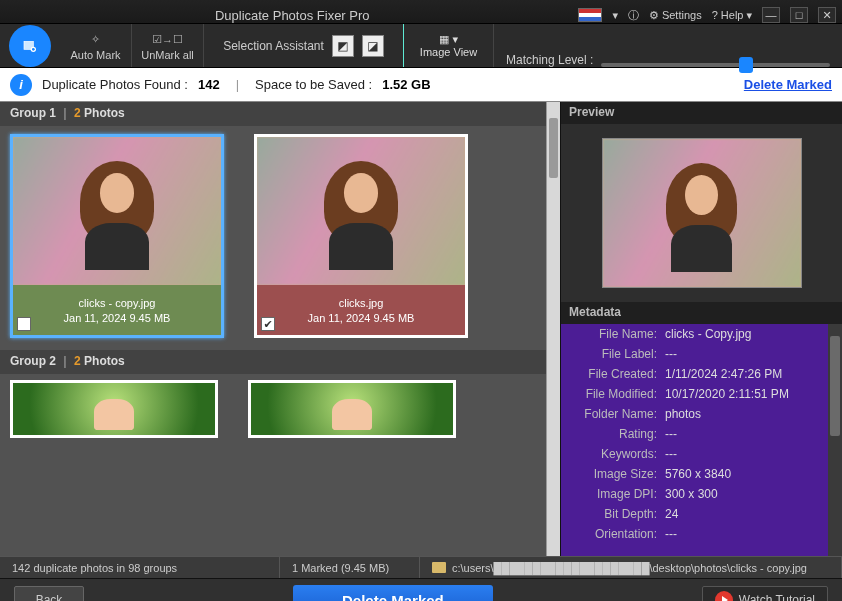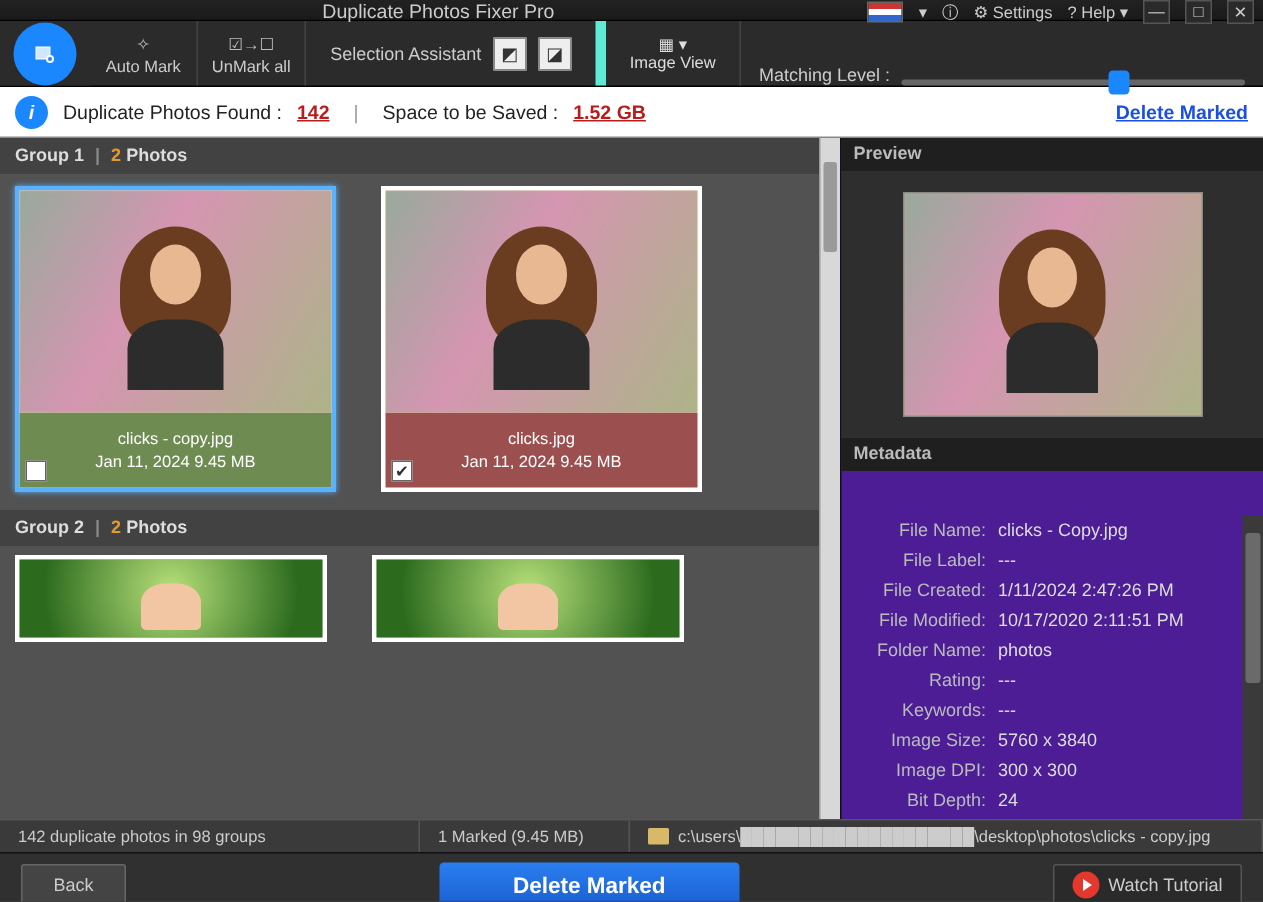--- a/index.html
+++ b/index.html
@@ -1,43 +1,43 @@
 <!DOCTYPE html>
 <html><head>
 <meta charset="utf-8">
 <style>
 * { box-sizing: border-box; margin: 0; padding: 0; font-family: "Segoe UI", Arial, sans-serif; }
 body { width: 842px; height: 601px; background: #333; color: #ddd; overflow: hidden; font-size: 12px; position: relative; }
 
 
-.titlebar { height: 14px; background: linear-gradient(#222,#1a1a1a); display: flex; align-items: flex-start; padding: 0 6px; border-bottom: 1px solid #000; }
+.titlebar { height: 24px; background: linear-gradient(#222,#1a1a1a); display: flex; align-items: flex-end; padding: 0 6px; border-bottom: 1px solid #000; }
 .titlebar .spacer { flex: 1; }
 .titlebar .title { color: #ccc; font-size: 13px; }
 .titlebar .ctrl { display: flex; align-items: center; gap: 10px; }
 .titlebar .tbtn { color: #ccc; font-size: 11px; cursor: pointer; }
 .winbtn { width: 18px; height: 16px; display:flex; align-items:center; justify-content:center; color:#ccc; border:1px solid #555; background:#2a2a2a; font-size:11px; cursor:pointer;}
 .flag { width:24px; height:14px; background: linear-gradient(to bottom, #c33 0 33%, #fff 33% 66%, #36c 66% 100%); border:1px solid #666; display:inline-block;}
 
 
 .toolbar { height: 44px; background: #2b2b2b; display: flex; align-items: stretch; border-bottom: 1px solid #000; }
 .logo { width: 60px; display:flex; align-items:center; justify-content:center; background:#2b2b2b;}
 .logo-badge { width:42px; height:42px; border-radius:50%; background:#1a86ff; display:flex; align-items:center; justify-content:center;}
 .tool { width:72px; display:flex; flex-direction:column; align-items:center; justify-content:center; color:#ccc; font-size:11px; border-right:1px solid #444;}
 .tool .ico { height:18px; display:flex; align-items:center; justify-content:center; color:#bbb;}
-.tool-wide { flex:0 0 200px; display:flex; align-items:center; justify-content:center; gap:8px; color:#ccc; font-size:12px; border-right:7px solid #5eead4;}
+.tool-wide { flex:0 0 200px; display:flex; align-items:center; justify-content:center; gap:8px; color:#ccc; font-size:12px; border-right:1px solid #5eead4;}
 .mini-btn { width:22px; height:22px; background:#eee; border:1px solid #888; display:flex; align-items:center; justify-content:center; font-size:12px; color:#333;}
 .tool-imgview { width:90px; display:flex; flex-direction:column; align-items:center; justify-content:center; font-size:11px; border-right:1px solid #444;}
 .matchlvl { flex:1; display:flex; align-items:flex-end; gap:8px; padding:0 12px; font-size:12px; color:#ccc;}
 .slider-track { flex:1; height:4px; background:#666; border-radius:2px; position:relative;}
 .slider-thumb { position:absolute; top:-6px; left:60%; width:14px; height:16px; background:#1a86ff; border-radius:3px;}
 
 
 .infobar { height: 34px; background:#fff; color:#222; display:flex; align-items:center; padding:0 10px; gap:10px; font-size:13px; border-bottom:1px solid #888;}
 .info-i { width:22px; height:22px; border-radius:50%; background:#1a86ff; color:#fff; display:flex; align-items:center; justify-content:center; font-weight:bold; font-style:italic;}
-.infobar b.blue { color:#b91c1c; font-weight:bold;text-decoration:underline;}
+.infobar b.blue { color:#000000; font-weight:bold;}
 .infobar .divider { color:#999; margin:0 6px; }
 .del-link { color:#1a4fe5; text-decoration:underline; font-weight:bold; margin-left:auto; cursor:pointer;}
 
 
 .main { display:flex; height: 454px; }
 .left { width: 560px; background:#525252; position:relative; display:flex; flex-direction:column;}
 .right { flex:1; background:#4c1d95; display:flex; flex-direction:column; border-left:1px solid #111;}
 
 .group-hdr { height:24px; background:#424242; color:#ddd; padding:4px 10px; font-weight:bold; font-size:12px;}
 .group-hdr .sep { color:#888; margin:0 4px;}
@@ -52,21 +52,21 @@
 .cap-red { background:#9c4f4f;}
 .chk { position:absolute; left:4px; bottom:4px; width:14px; height:14px; background:#fff; border:1px solid #666; display:flex; align-items:center; justify-content:center; font-size:11px; color:#333;}
 .thumb2 { width:208px; height:58px; background:#3a8a2e; border:3px solid #fff;}
 .scroll-v { position:absolute; right:0; top:0; bottom:0; width:14px; background:#d8d8d8; border-left:1px solid #999;}
 .scroll-thumb { position:absolute; top:16px; left:2px; right:2px; height:60px; background:#9a9a9a; border-radius:2px;}
 
 
 .panel-hdr { height:22px; background:#1f1f1f; color:#bbb; padding:3px 8px; font-size:12px; font-weight:bold;}
 .preview-box { height:178px; display:flex; align-items:center; justify-content:center; background:#2e2e2e;}
 .preview-img { width:200px; height:150px; background:#c9a988; border:1px solid #888;}
-.meta { flex:1; overflow-y:auto; position:relative;margin-top:29px;}
+.meta { flex:1; overflow-y:auto; position:relative;}
 .meta-row { display:flex; padding:3px 8px; font-size:12px;}
 .meta-row .k { width:96px; text-align:right; color:#bbb; padding-right:8px;}
 .meta-row .v { color:#ddd;}
 .meta-scroll { position:absolute; right:0; top:0; bottom:0; width:14px; background:#3a3a3a;}
 .meta-scroll-thumb { position:absolute; top:12px; left:2px; right:2px; height:100px; background:#6a6a6a; border-radius:2px;}
 
 
 .status { height:22px; background:#3a3a3a; border-top:1px solid #555; display:flex; align-items:center; font-size:11px; color:#ccc;}
 .status .cell { padding:0 12px; border-right:1px solid #555; height:100%; display:flex; align-items:center;}
 .status .cell.path { flex:1; gap:6px;}

